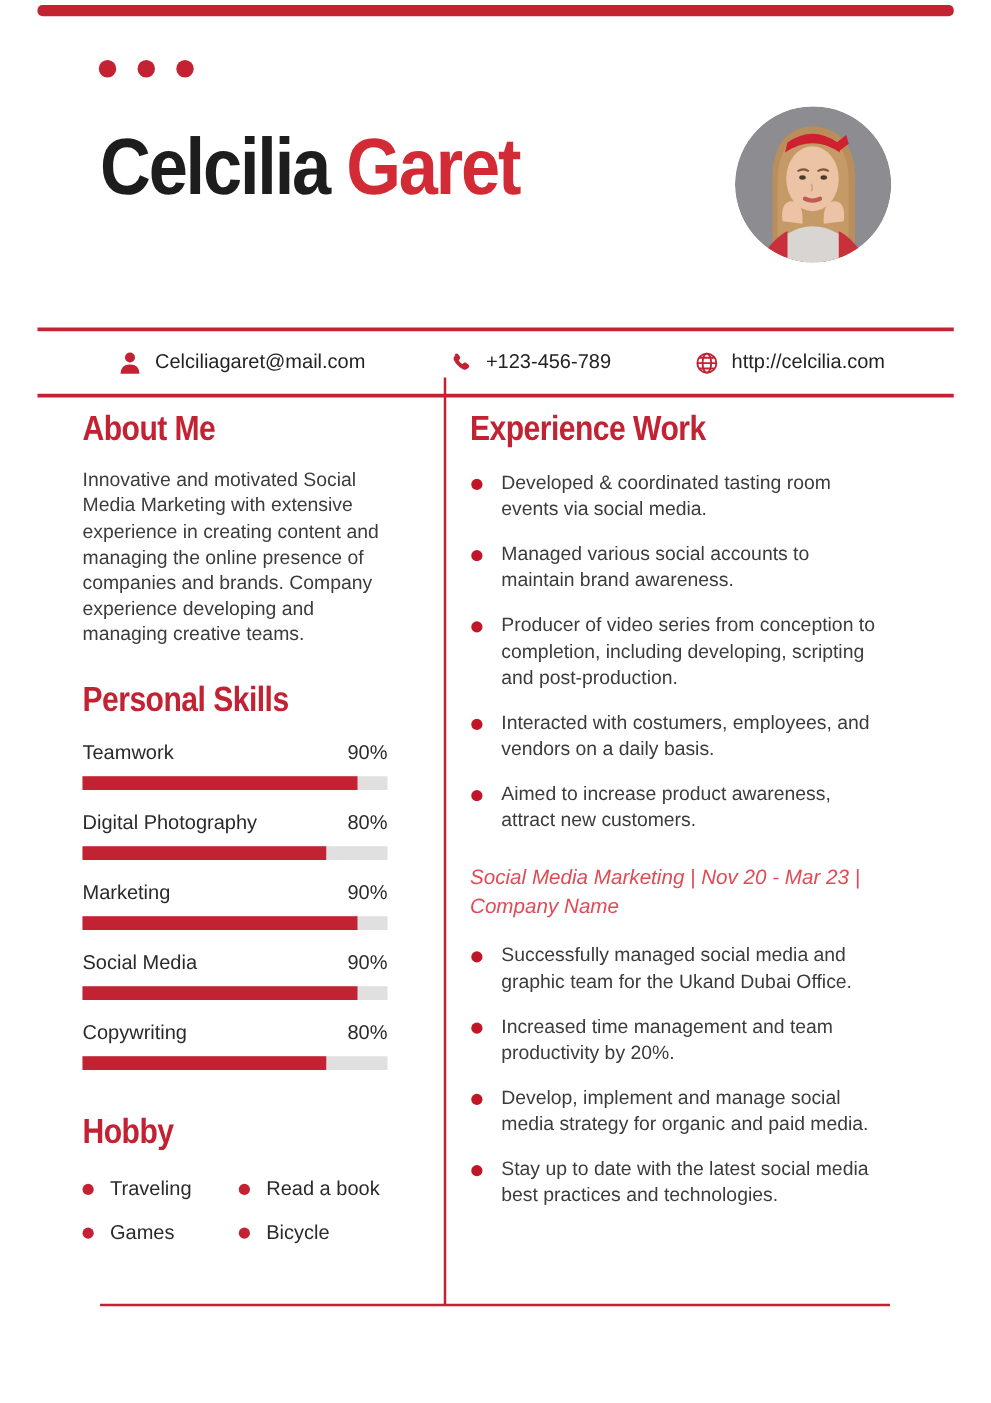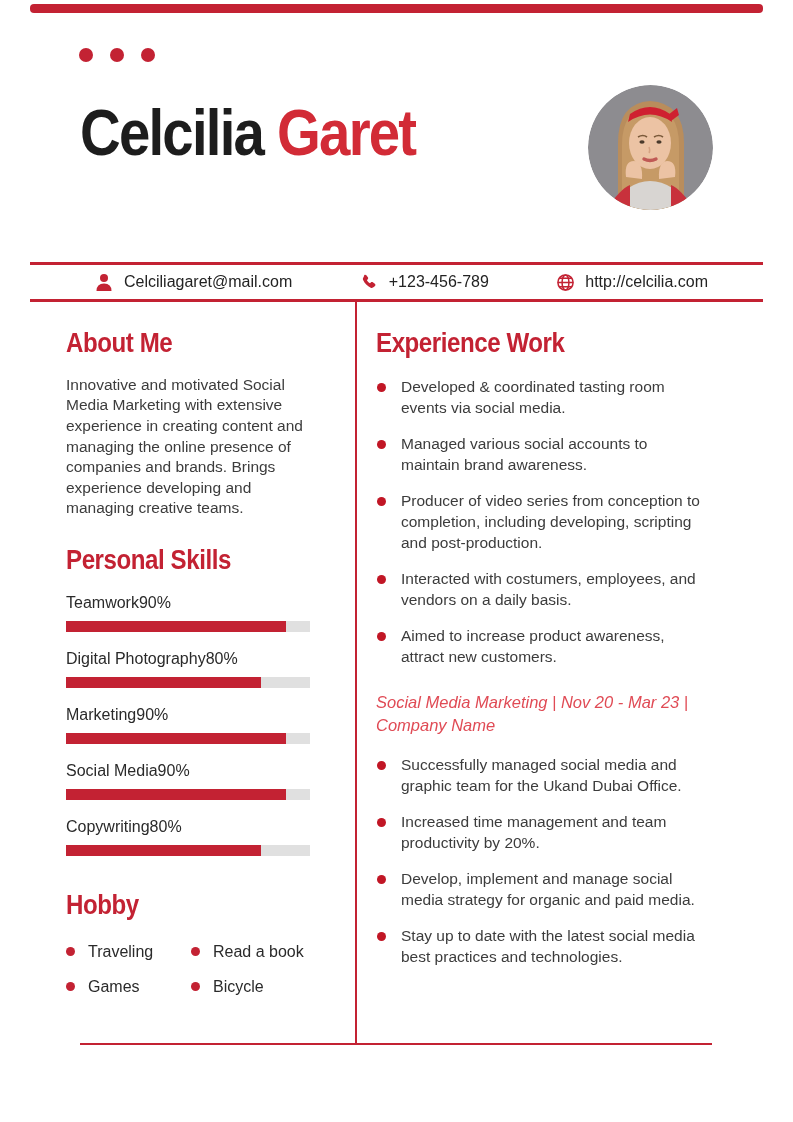--- a/index.html
+++ b/index.html
@@ -20,39 +20,39 @@
   .dots{position:absolute;left:79px;top:48px;display:flex;gap:17px;}
   .dots span{width:14px;height:14px;border-radius:50%;background:var(--accent);display:block;}
 
   
   .name{position:absolute;left:80px;top:96px;font-size:64px;font-weight:bold;letter-spacing:-2px;color:var(--text-dark);white-space:nowrap;transform:scaleX(0.88);transform-origin:0 0;}
   .name .last{color:var(--name-red);}
   .role{position:absolute;left:83px;top:176px;font-size:24px;color:#222;letter-spacing:0.2px;}
   .photo{position:absolute;left:588px;top:85px;width:125px;height:125px;border-radius:50%;overflow:hidden;}
 
   
-  .contact{position:absolute;left:30px;right:30px;top:262px;height:40px;border-top:3px solid var(--accent);border-bottom:3px solid var(--accent);display:flex;align-items:center;justify-content:space-between;padding:0 55px 0 64px;}
+  .contact{position:absolute;left:30px;right:30px;top:262px;height:56px;border-top:3px solid var(--accent);border-bottom:3px solid var(--accent);display:flex;align-items:center;justify-content:space-between;padding:0 55px 0 64px;}
   .contact-item{display:flex;align-items:center;gap:10px;font-size:16px;color:#232323;text-decoration:none;}
   .cicon{display:inline-flex;width:20px;height:20px;align-items:center;justify-content:center;flex:0 0 auto;}
 
   
   .v-divider{position:absolute;left:355px;top:302px;width:2px;height:742px;background:var(--accent);}
   .bottom-line{position:absolute;left:80px;top:1043px;width:632px;height:2px;background:var(--accent);}
 
   
   .col-left{position:absolute;left:66px;top:312px;width:244px;}
   .col-right{position:absolute;left:376px;top:312px;width:324px;}
 
   .section-title{font-size:28px;font-weight:bold;color:var(--accent);letter-spacing:-0.5px;transform:scaleX(0.86);transform-origin:0 50%;white-space:nowrap;margin-top:16px;line-height:1.1;}
 
   .about-text{margin-top:16px;font-size:15.5px;line-height:20.6px;color:var(--text-body);}
 
   .skills{margin-top:8px;}
   .skill{margin-top:18px;}
-  .skill-head{display:flex;justify-content:flex-start;align-items:baseline;font-size:16px;color:#2a2a2a;}
+  .skill-head{display:flex;justify-content:space-between;align-items:baseline;font-size:16px;color:#2a2a2a;}
   .skill-bar{margin-top:9px;height:11px;background:var(--track);}
   .skill-fill{height:100%;background:var(--accent);}
 
   .hobby-grid{margin-top:22px;display:grid;grid-template-columns:125px 1fr;row-gap:17px;}
   .hobby-item{display:flex;align-items:center;gap:13px;font-size:16px;color:#2a2a2a;}
   .hobby-item .dot{width:9px;height:9px;border-radius:50%;background:var(--accent);flex:0 0 auto;}
 
   .job-title{margin-top:16px;font-size:16.5px;line-height:23px;font-style:italic;color:var(--title-red);}
   .job2 .job-title{margin-top:24px;}
   ul.bullets{margin-top:17px;list-style:none;}
@@ -145,21 +145,21 @@
       <span>http://celcilia.com</span>
     </a>
   </div>
 
   <div class="v-divider"></div>
   <div class="bottom-line"></div>
 
   <div class="col-left">
 
     <div class="section-title">About Me</div>
-    <p class="about-text">Innovative and motivated Social Media Marketing with extensive experience in creating content and managing the online presence of companies and brands. Brings experience developing and managing creative teams.</p>
+    <p class="about-text">Innovative and motivated Social Media Marketing with extensive experience in creating content and managing the online presence of companies and brands. Company experience developing and managing creative teams.</p>
 
     <div class="section-title" style="margin-top:26px;">Personal Skills</div>
 
     <div class="skills">
       <div class="skill">
         <div class="skill-head">
           <span>Teamwork</span>
           <span>90%</span>
         </div>
         <div class="skill-bar">

